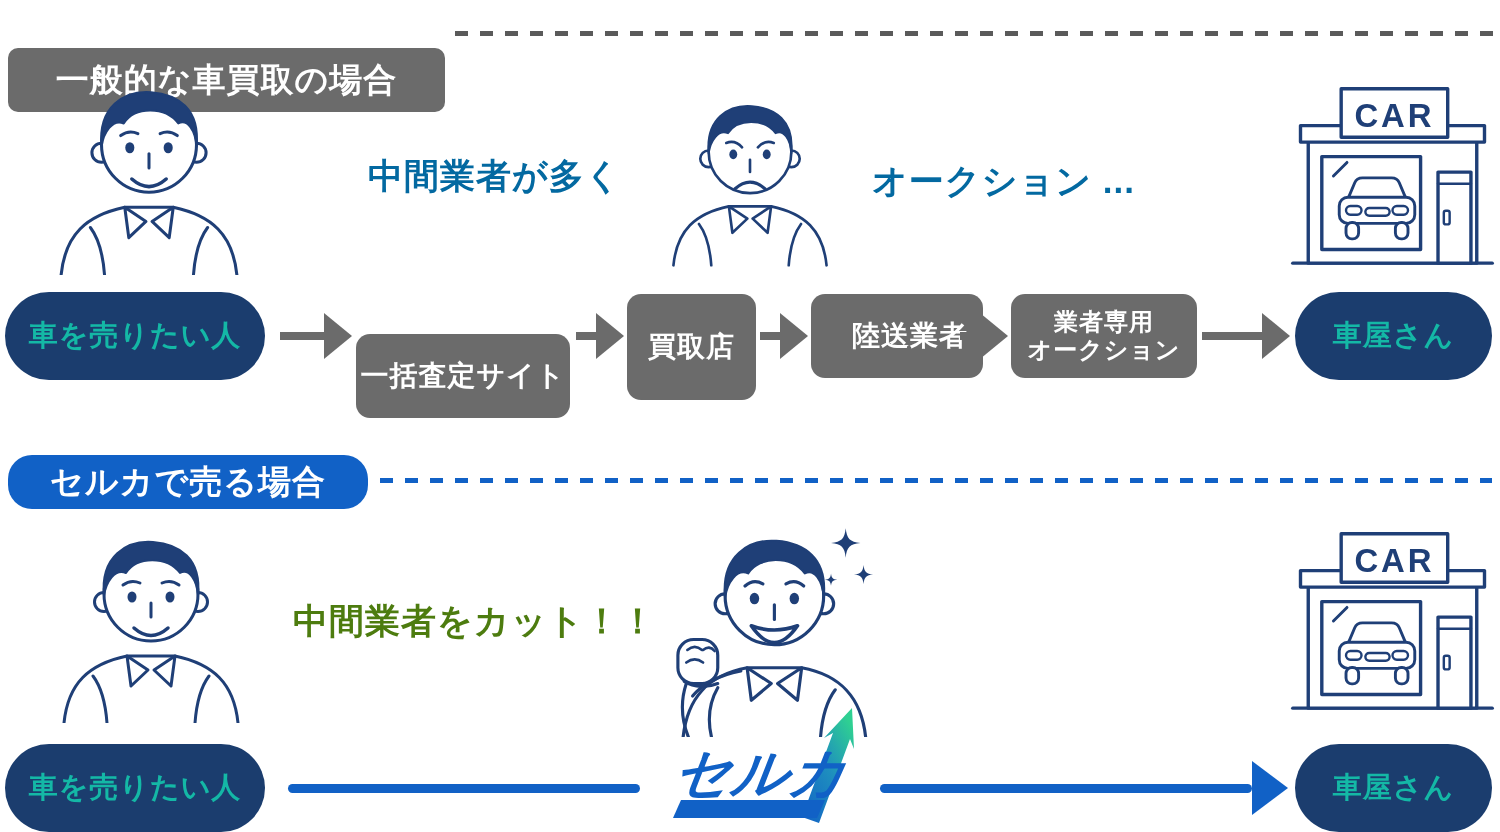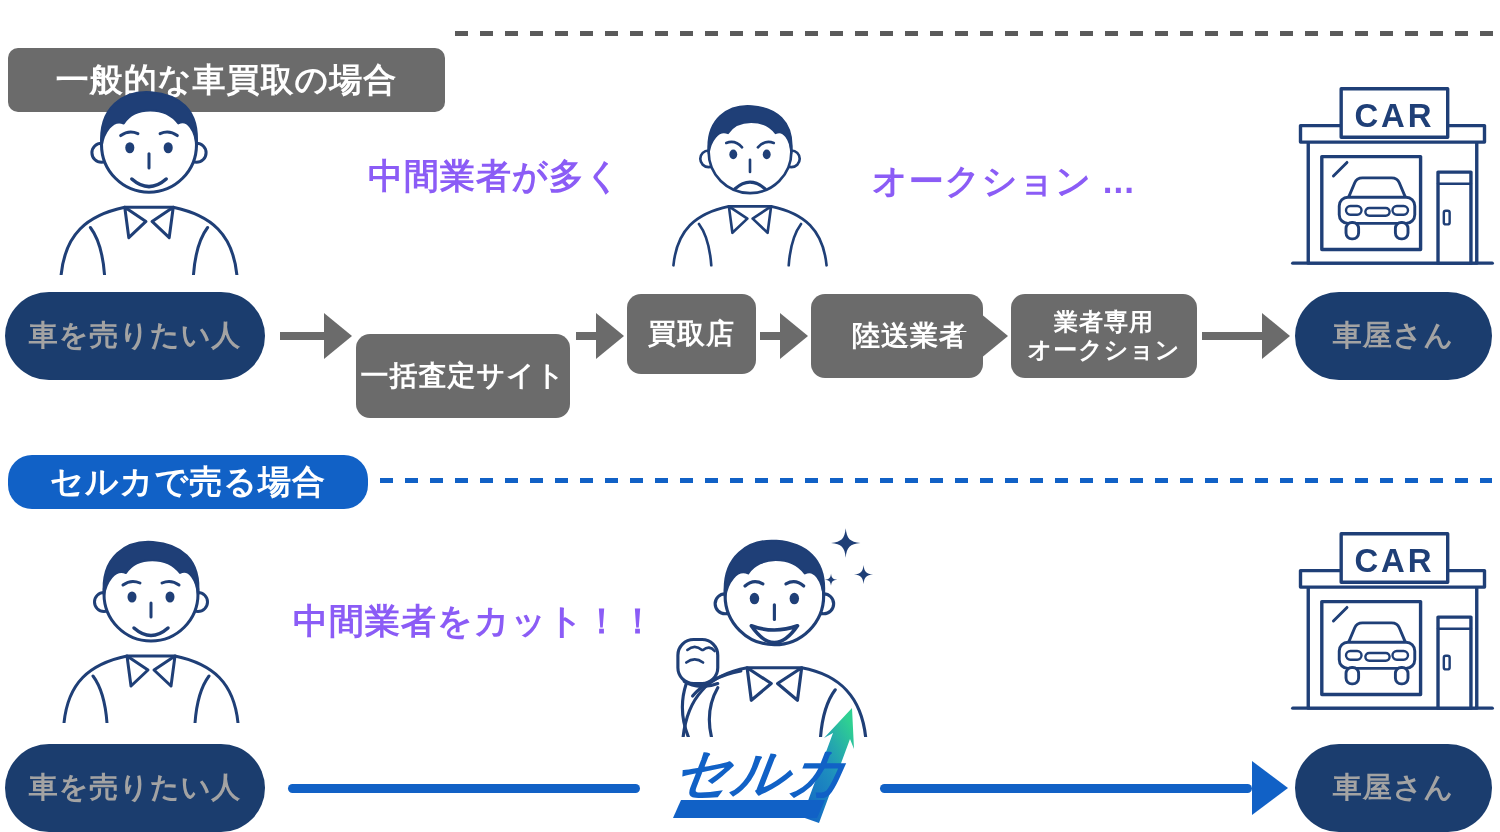--- a/index.html
+++ b/index.html
@@ -15,36 +15,36 @@
   .h-gray{left:8px;top:10px;width:437px;height:64px;background:#6b6b6b;margin-top:38px;}
   .h-blue{left:8px;top:455px;width:360px;height:54px;background:#1161c6;border-radius:24px;}
   .dashline{height:5px;}
   .dash-gray{left:455px;top:31px;width:1038px;
     background:repeating-linear-gradient(90deg,#5a5a5a 0 13px,transparent 13px 25px);}
   .dash-blue{left:380px;top:478px;width:1112px;
     background:repeating-linear-gradient(90deg,#1161c6 0 13px,transparent 13px 25px);}
 
   
   .note{font-size:35px;letter-spacing:1px;white-space:nowrap;}
-  .note-gray{color:#8b5cf6;}
-  .note-blue{color:#8b5cf6;}
+  .note-gray{color:#0369a1;}
+  .note-blue{color:#4d7c0f;}
   .nt1{left:368px;top:153px;}
   .nt2{left:872px;top:158px;}
   .nb1{left:293px;top:598px;}
   .nb2{left:870px;top:600px;}
 
   
-  .pill{background:#1b3d6e;border-radius:44px;color:#a3a3a3;font-size:29px;letter-spacing:1px;}
+  .pill{background:#1b3d6e;border-radius:44px;color:#14b8a6;font-size:29px;letter-spacing:1px;}
   .gbox{background:#6b6b6b;border-radius:14px;color:#fff;font-size:28px;letter-spacing:1px;}
   .p1{left:5px;top:292px;width:260px;height:88px;}
   .p2{left:1295px;top:292px;width:197px;height:88px;}
   .p3{left:5px;top:744px;width:260px;height:88px;}
   .p4{left:1295px;top:744px;width:197px;height:88px;}
   .b1{left:356px;top:294px;width:214px;height:84px;margin-top:40px;}
-  .b2{left:627px;top:294px;width:129px;height:80px;}
+  .b2{left:627px;top:294px;width:129px;height:106px;}
   .b3{left:811px;top:294px;width:146px;height:84px;padding-left:26px;}
   .b4{left:1011px;top:294px;width:186px;height:84px;font-size:24px;line-height:1.18;flex-direction:column;}
 
   
   .garrow{display:flex;align-items:center;height:46px;}
   .garrow .shaft{flex:1;height:8px;background:#6b6b6b;}
   .garrow .tri{width:0;height:0;border-left:28px solid #6b6b6b;
     border-top:23px solid transparent;border-bottom:23px solid transparent;}
   .a1{left:280px;top:313px;width:72px;}
   .a2{left:576px;top:313px;width:48px;}

